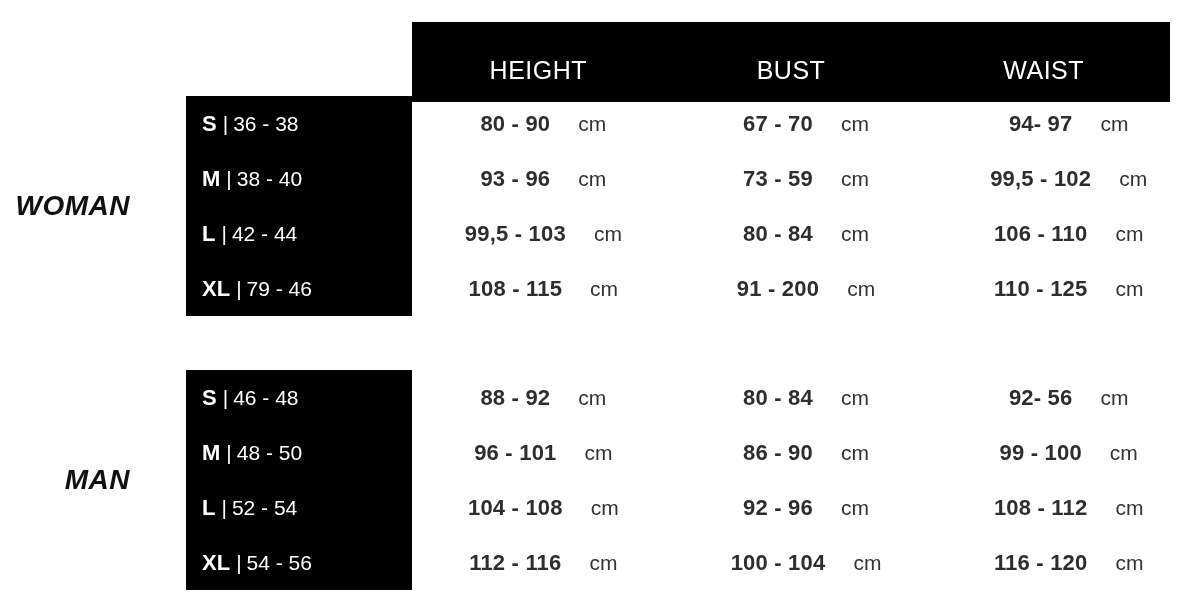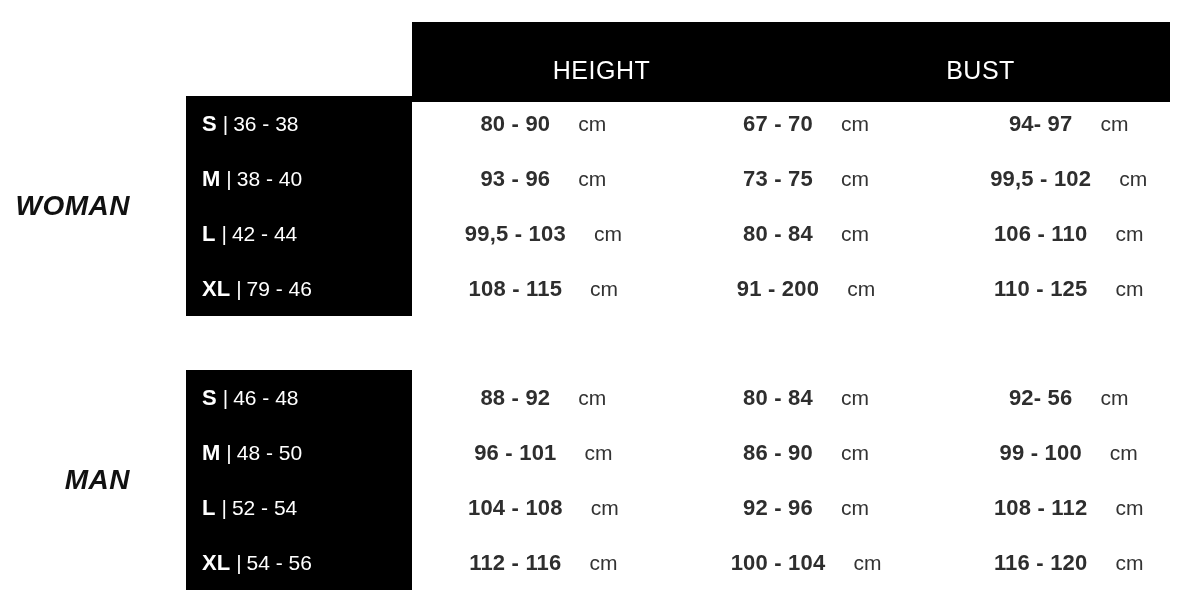--- a/index.html
+++ b/index.html
@@ -149,20 +149,21 @@
 </style>
 </head>
 <body>
 
 <div class="sheet">
 
   <div class="header-band"></div>
   <div class="header-cells">
     <div class="header-cell">HEIGHT</div>
     <div class="header-cell">BUST</div>
+    <div class="header-cell">WAIST</div>
   </div>
 
   <div class="group woman">
     <div class="group-label">WOMAN</div>
     <div class="size-col-bg"></div>
     <div class="rows">
 
       <div class="row">
         <div class="spacer"></div>
         <div class="size-cell">
@@ -189,21 +190,21 @@
         <div class="size-cell">
           <span class="size-code">M</span>
           <span class="size-sep">|</span>
           <span class="size-eu">38 - 40</span>
         </div>
         <div class="measure-cell">
           <span class="num">93 - 96</span>
           <span class="unit">cm</span>
         </div>
         <div class="measure-cell">
-          <span class="num">73 - 75</span>
+          <span class="num">73 - 59</span>
           <span class="unit">cm</span>
         </div>
         <div class="measure-cell">
           <span class="num">99,5 - 102</span>
           <span class="unit">cm</span>
         </div>
       </div>
 
       <div class="row">
         <div class="spacer"></div>

